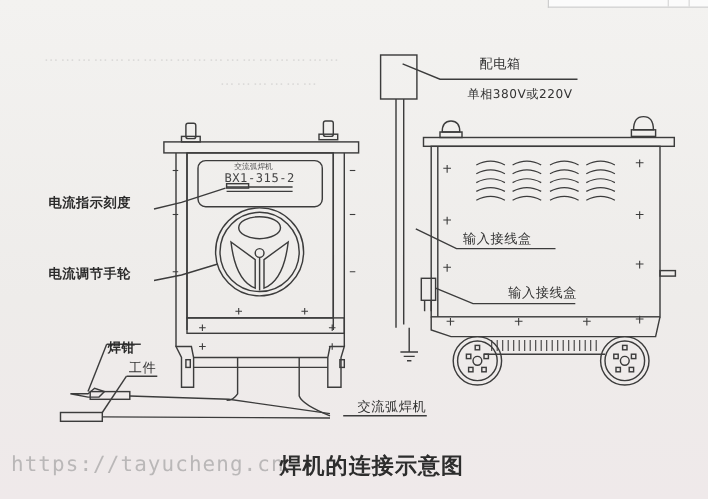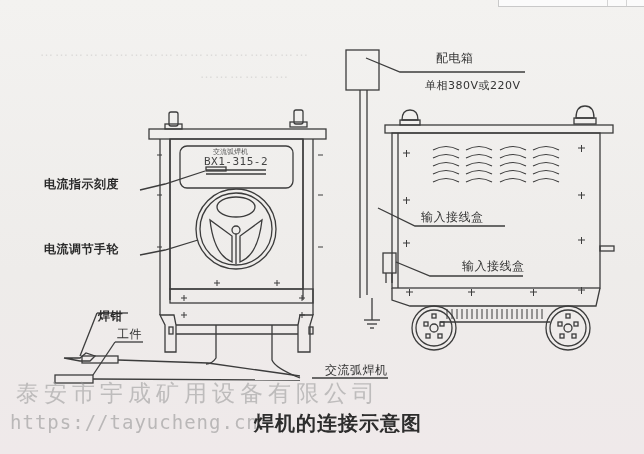--- a/index.html
+++ b/index.html
@@ -226,17 +226,16 @@
   <div class="lbl bold" style="left:98px;top:284px;margin-top:24px;">焊钳</div>
   <div class="lbl" style="left:117px;top:326px;">工件</div>
 
   <div class="lbl" style="left:436px;top:50px;">配电箱</div>
   <div class="lbl" style="left:415px;top:78px;font-size:11px;margin-left:10px;">单相380V或220V</div>
   <div class="lbl" style="left:421px;top:209px;">输入接线盒</div>
   <div class="lbl" style="left:462px;top:258px;">输入接线盒</div>
 
   <div class="lbl" style="left:325px;top:362px;">交流弧焊机</div>
 
-  <div class="watermark-cn">泰安市宇成矿用设备有限公司</div>
   <div class="watermark-url">https://tayucheng.cn</div>
 
   <div class="title">焊机的连接示意图</div>
 </div>
 
 </body></html>

